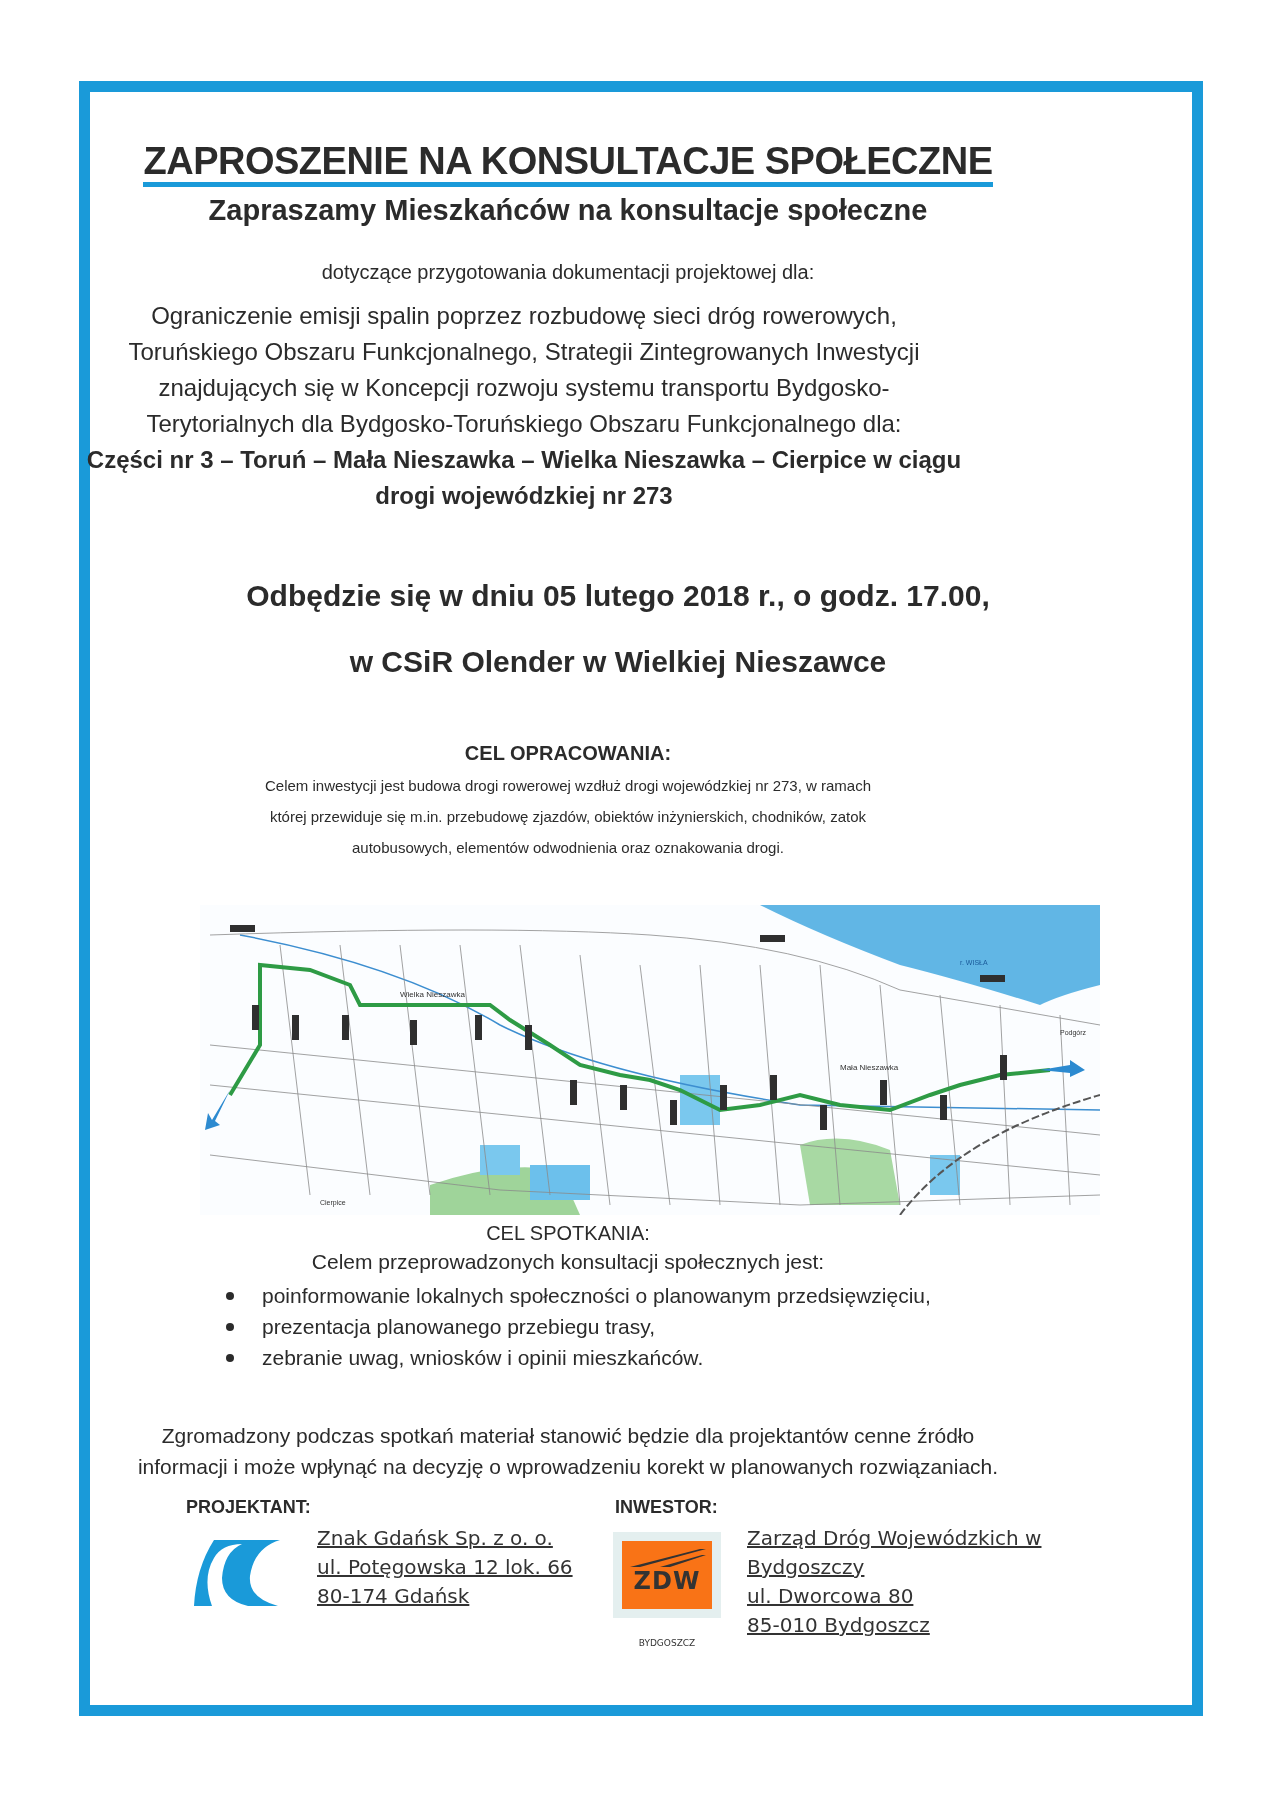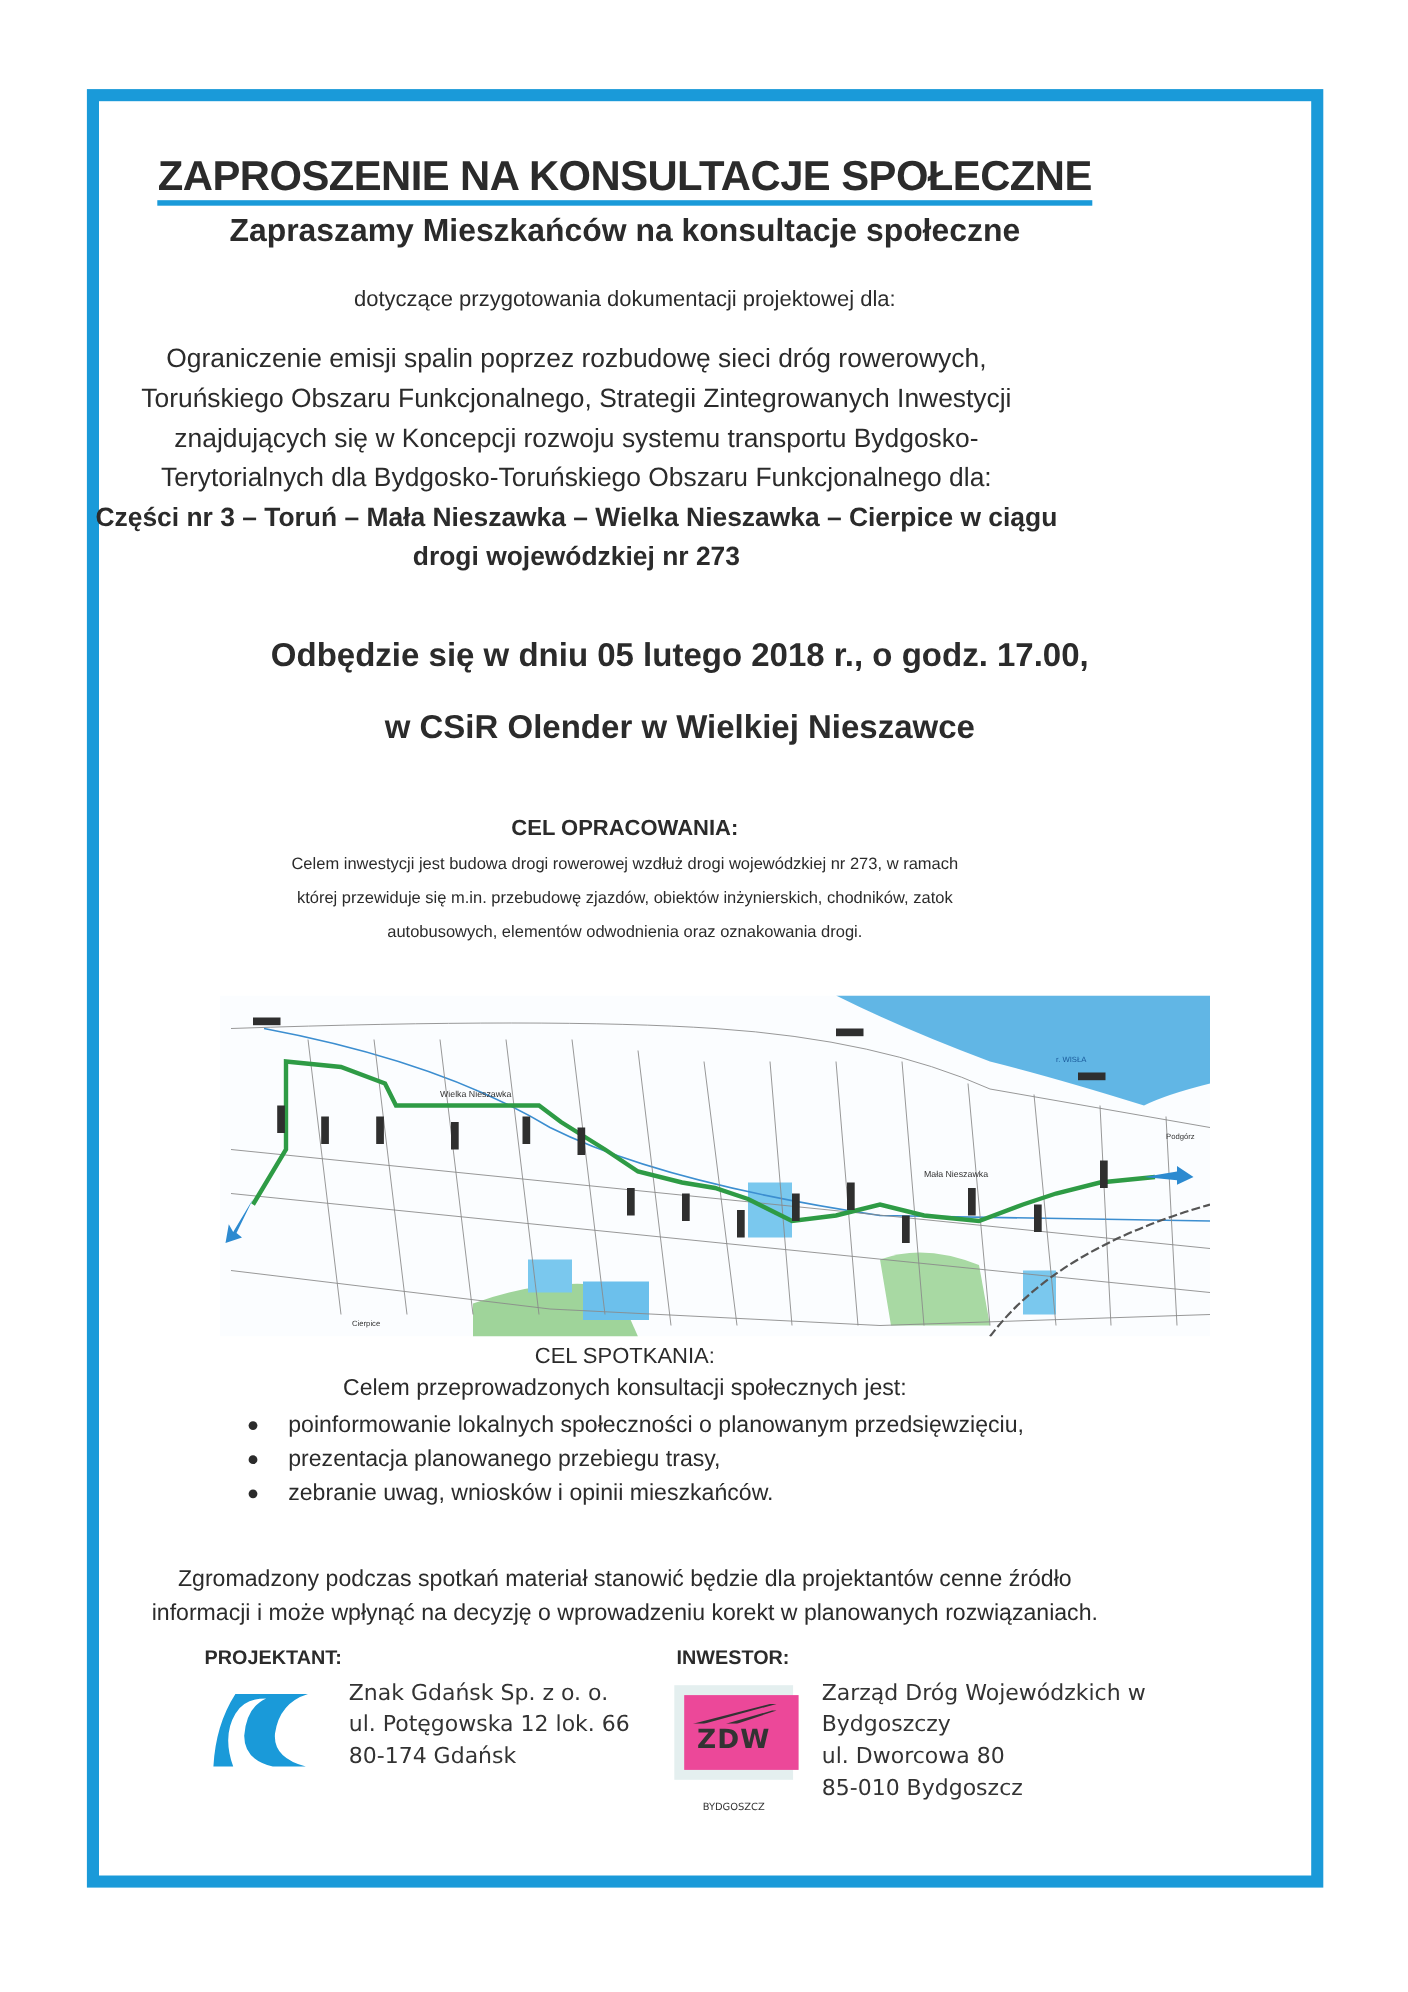--- a/index.html
+++ b/index.html
@@ -5,38 +5,38 @@
   html, body { margin: 0; padding: 0; background: #ffffff; }
   body { width: 1280px; height: 1811px; position: relative; overflow: hidden;
          font-family: "Liberation Sans", "DejaVu Sans", sans-serif; color: #2b2b2b; }
   .frame { position: absolute; left: 79px; top: 81px; width: 1124px; height: 1635px;
            border: 11px solid #1a9ad9; box-sizing: border-box; background: #fff; }
   .center { position: absolute; left: 0; width: 1136px; text-align: center; }
   .title { top: 140px; font-size: 38px; font-weight: bold; letter-spacing: -0.5px; }
   .title span { border-bottom: 5px solid #1a9ad9; padding-bottom: 0px; color: #2b2b2b; font-family: "Liberation Sans Narrow", "Liberation Sans", sans-serif; }
   .subtitle { top: 194px; font-size: 29px; font-weight: bold; }
   .intro { top: 261px; font-size: 20px; }
-  .project { top: 309px; width: 1048px; font-size: 24px; line-height: 36px; }
+  .project { top: 298px; width: 1048px; font-size: 24px; line-height: 36px; }
   .project .bold { font-weight: bold; }
   .event1 { top: 579px; font-size: 30px; font-weight: bold; left: 100px; }
   .event2 { top: 645px; font-size: 30px; font-weight: bold; left: 100px; }
   .h-goal { top: 742px; font-size: 20px; font-weight: bold; }
   .goal-text { top: 770px; font-size: 15px; line-height: 31px; }
   .map { position: absolute; left: 200px; top: 905px; width: 900px; height: 310px; }
   .h-meet { top: 1222px; font-size: 20px; font-weight: normal; }
   .meet-intro { top: 1250px; font-size: 21px; }
   .bullets { position: absolute; left: 222px; top: 1280px; margin: 0; padding: 0; list-style: none; font-size: 21px; line-height: 31px; }
   .bullets li { position: relative; padding-left: 40px; }
   .bullets li .dot { position: absolute; left: 4px; top: 12px; width: 8px; height: 8px; border-radius: 50%; background: #2b2b2b; }
   .closing { top: 1420px; font-size: 21px; line-height: 31px; }
   .label { position: absolute; font-size: 18px; font-weight: bold; }
-  .addr { position: absolute; font-size: 20px; line-height: 29px; font-family: "DejaVu Sans", sans-serif; color: #333; }
+  .addr { position: absolute; font-size: 20px; line-height: 29px; font-family: "DejaVu Sans", sans-serif; color: #333; text-decoration: underline; }
   .logo-znak { position: absolute; left: 192px; top: 1538px; width: 92px; height: 70px; }
   .logo-zdw { position: absolute; left: 613px; top: 1532px; width: 108px; height: 86px; background: #e4efef; }
-  .logo-zdw .inner { position: absolute; left: 9px; top: 9px; width: 104px; height: 68px; background: #ec4899; }
+  .logo-zdw .inner { position: absolute; left: 9px; top: 9px; width: 90px; height: 68px; background: #f97316; }
   .zdw-text { position: absolute; left: 0; width: 90px; top: 26px; text-align: center; font-weight: bold; font-size: 24px; color: #333; font-family: "DejaVu Sans", sans-serif; letter-spacing: 1px; }
   .zdw-sub { position: absolute; left: 0; width: 90px; top: 53px; text-align: center; font-size: 9px; color: #333; font-family: "DejaVu Sans", sans-serif; margin-top: 44px; }
 </style>
 </head>
 <body>
 
 <div class="frame"></div>
 
 <div class="center title"><span>ZAPROSZENIE NA KONSULTACJE SPOŁECZNE</span></div>
 <div class="center subtitle">Zapraszamy Mieszkańców na konsultacje społeczne</div>

